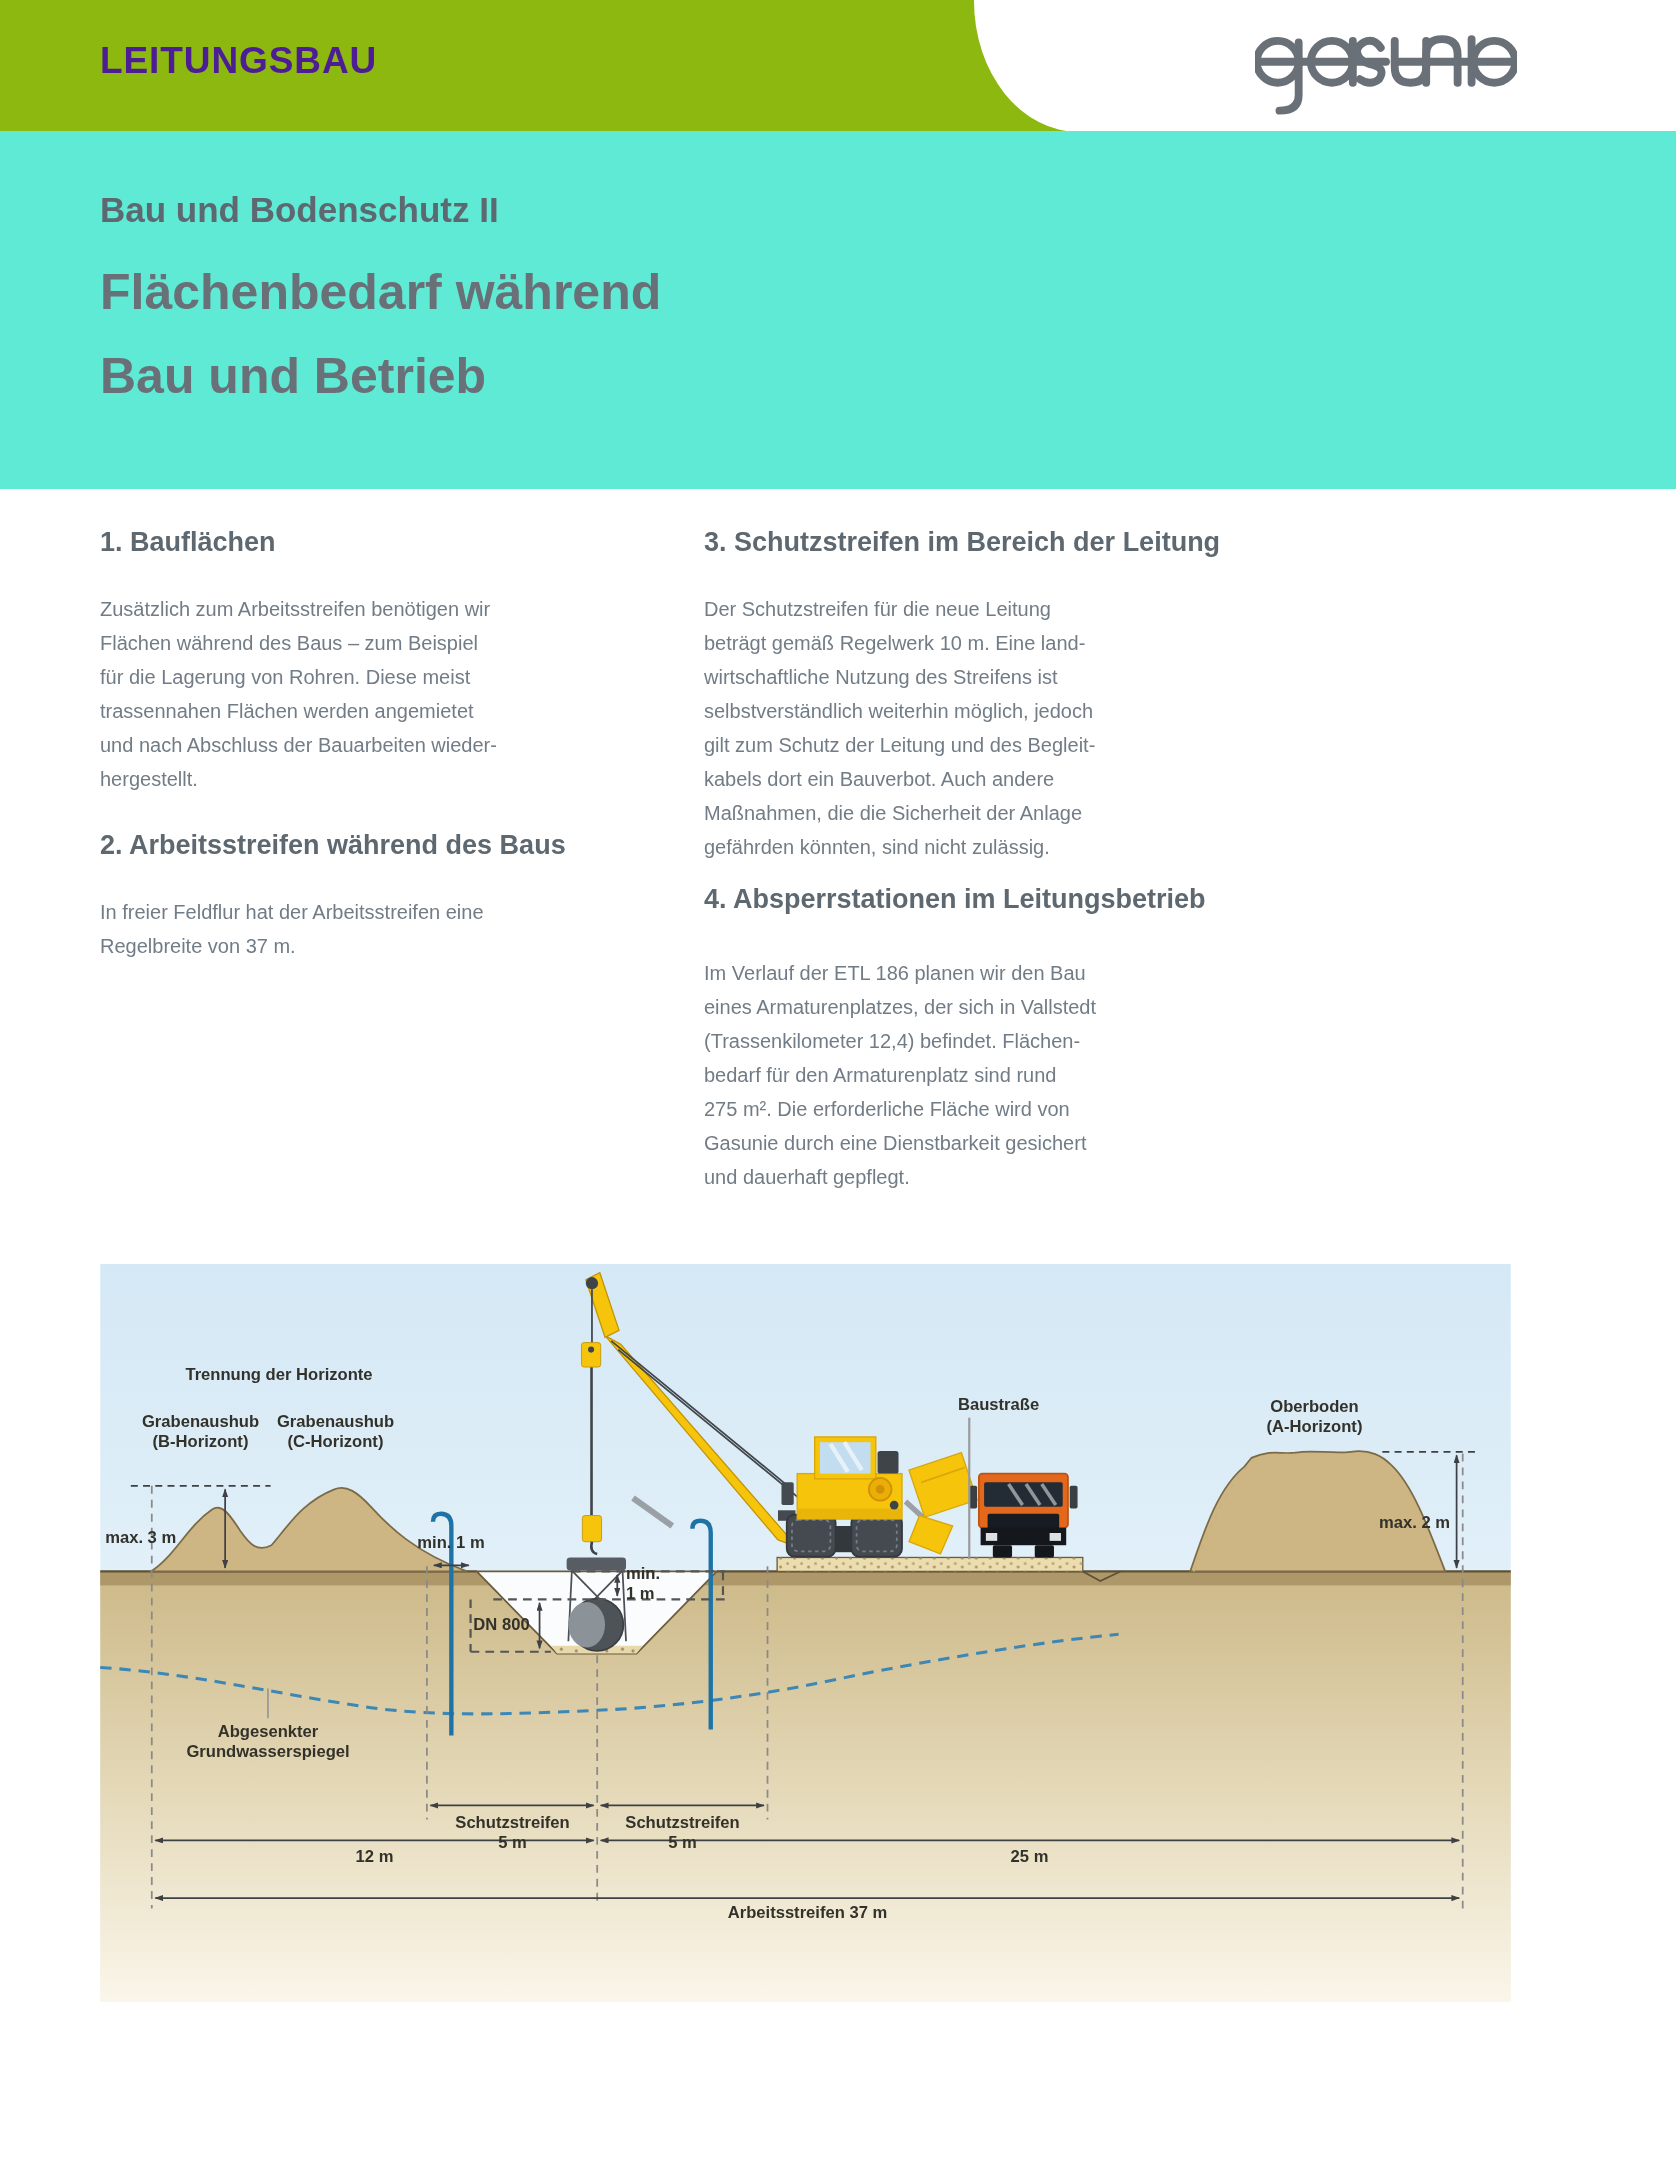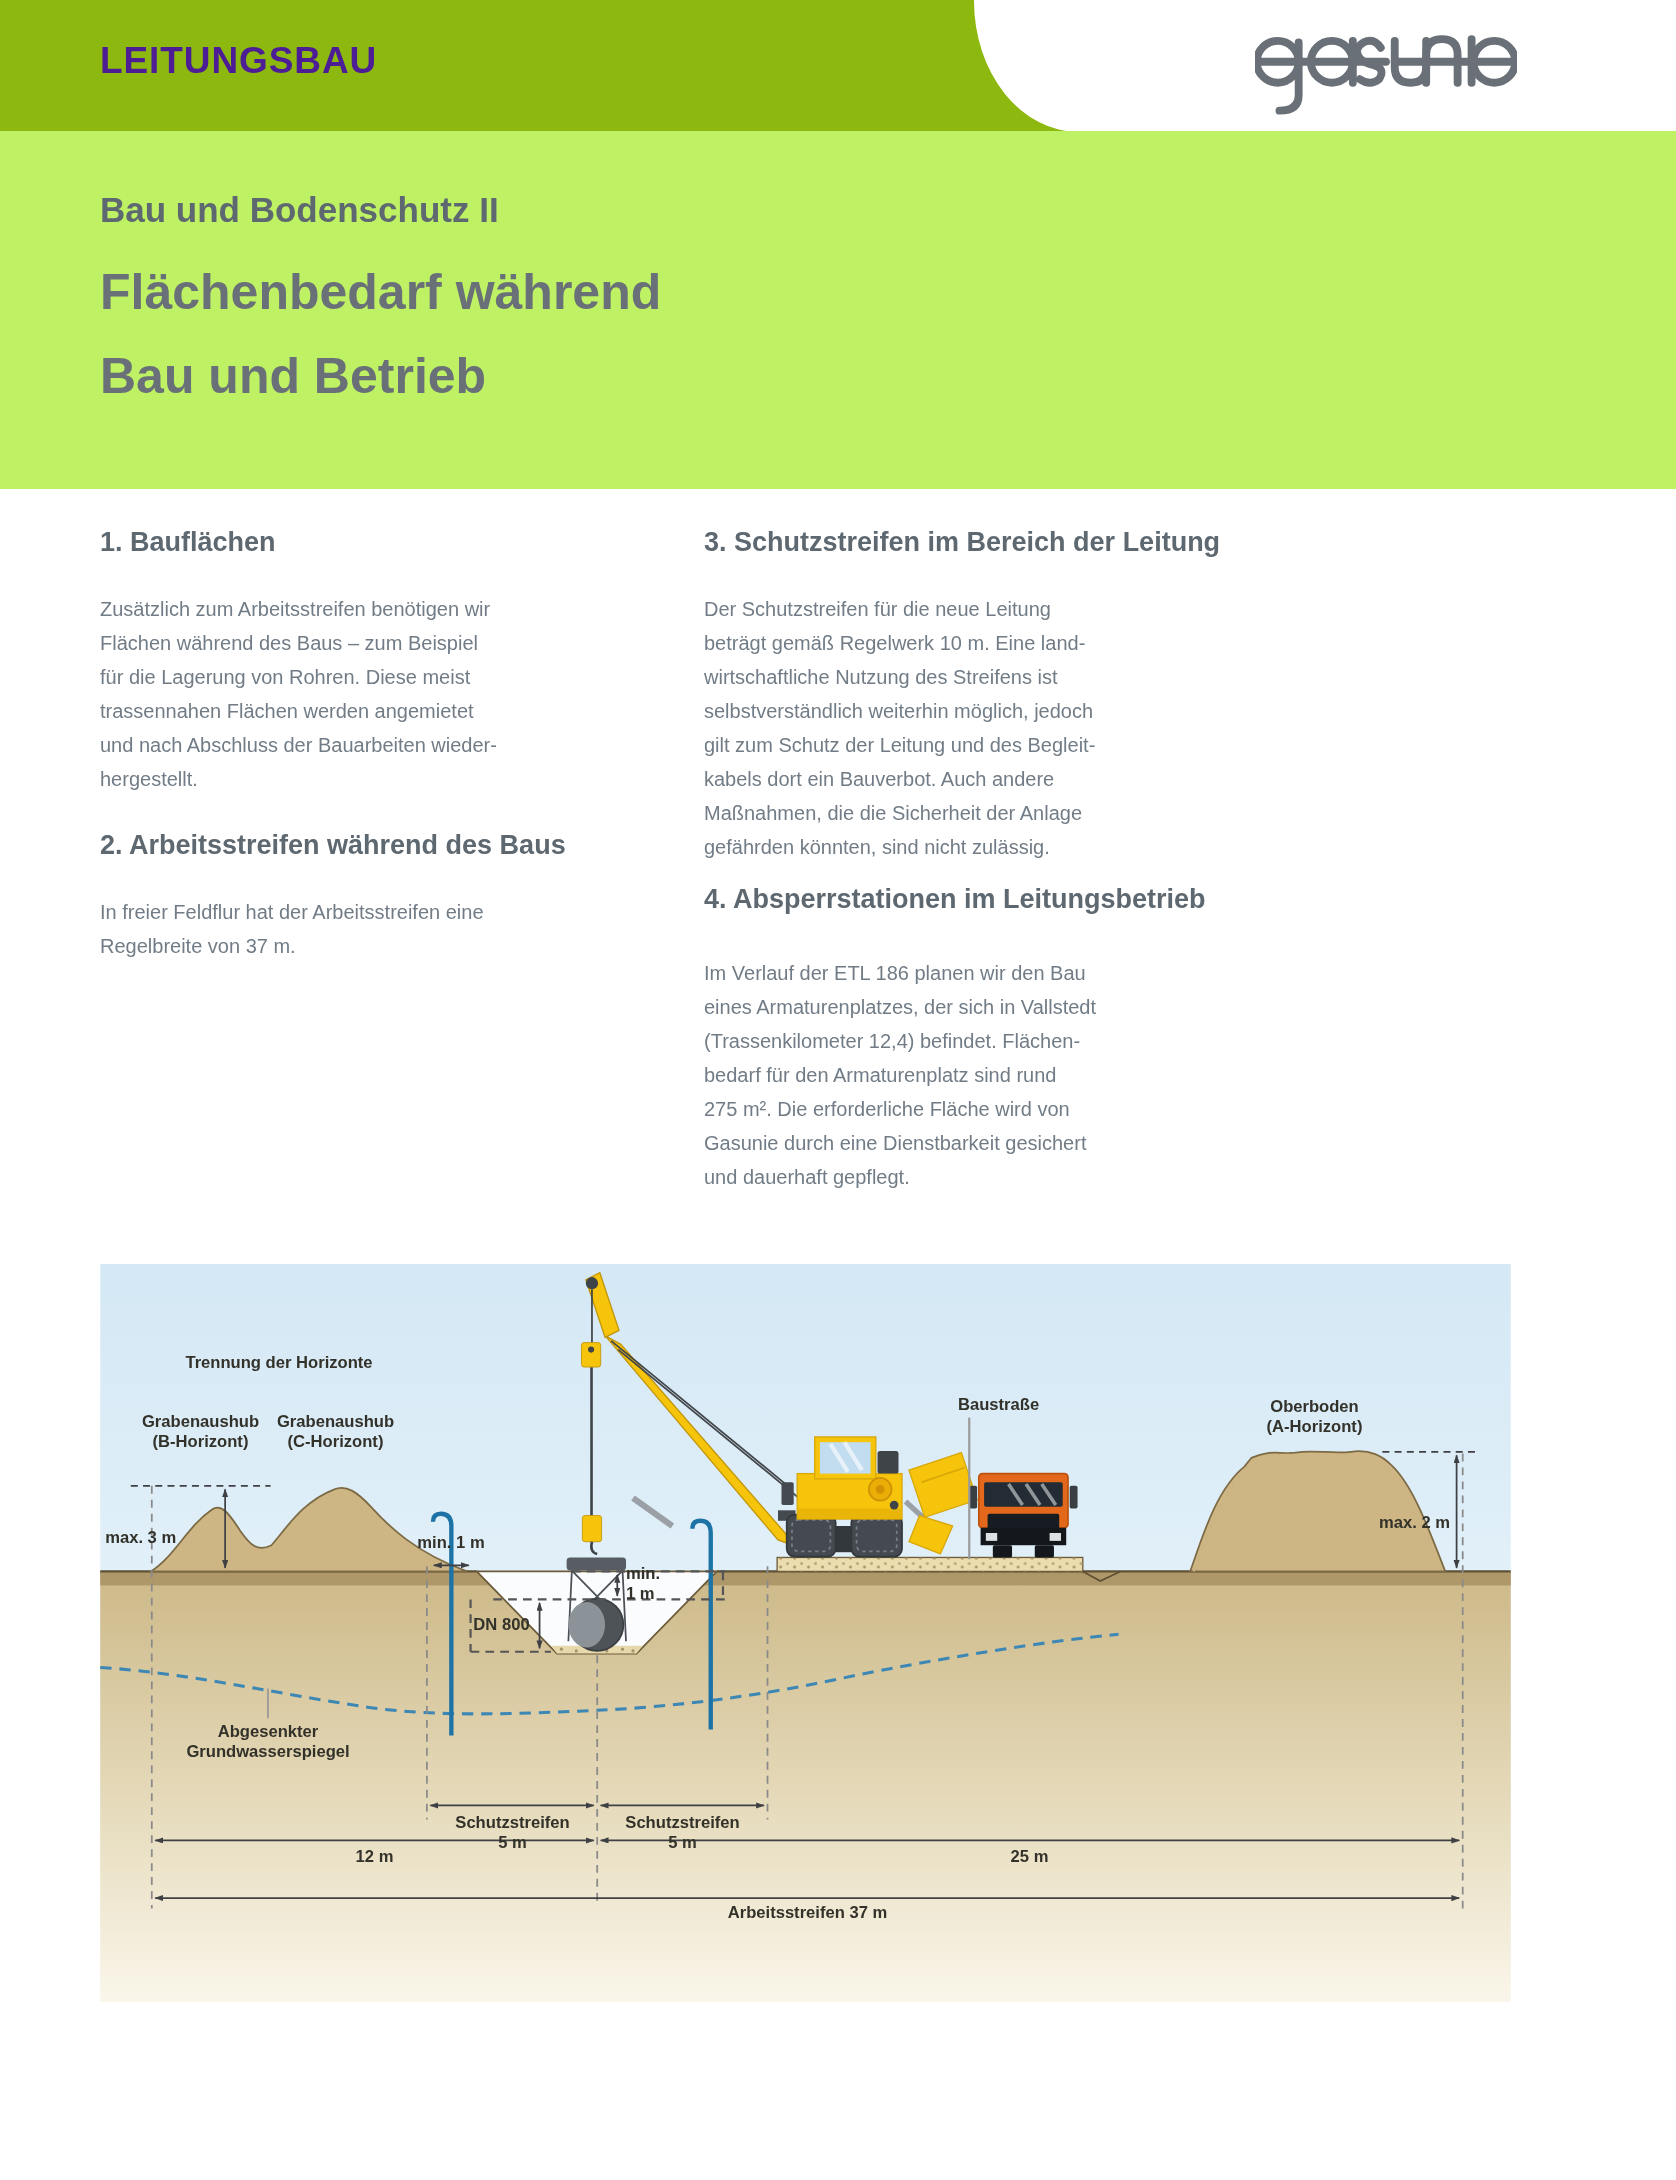--- a/index.html
+++ b/index.html
@@ -6,21 +6,21 @@
   .page{position:relative;width:1677px;height:2180px;background:#ffffff;overflow:hidden;
         font-family:"Liberation Sans",sans-serif;}
   
   .green-bar{position:absolute;left:0;top:0;width:1135px;height:131px;background:#8CB80F;}
   .white-corner{position:absolute;left:974px;top:0;width:703px;height:132px;background:#ffffff;
         border-bottom-left-radius:105px 131px;}
   .brand-cat{position:absolute;left:100px;top:40px;color:#4c1d95;font-size:37px;font-weight:bold;
         letter-spacing:0.9px;}
   .logo-box{position:absolute;left:1255px;top:24.5px;width:262px;height:91px;}
   
-  .hero{position:absolute;left:0;top:131px;width:1677px;height:358px;background:#bef264;}
+  .hero{position:absolute;left:0;top:131px;width:1677px;height:358px;background:#5eead4;}
   .kicker{position:absolute;left:100px;top:59px;font-size:35px;font-weight:bold;color:#5E6870;}
   .big-title{position:absolute;left:100px;top:119px;font-size:50px;line-height:84px;font-weight:bold;
         color:#697077;white-space:pre-line;}
   
   .col{position:absolute;width:576px;}
   .sec-h{position:absolute;margin:0;font-size:27px;font-weight:bold;color:#5E6870;}
   .sec-p{position:absolute;margin:0;font-size:20px;line-height:34px;color:#717C86;white-space:pre-line;}
   
   .diagram{position:absolute;left:100px;top:1264px;width:1411px;height:738px;}
   .diagram svg{position:absolute;left:0;top:0;}
@@ -242,21 +242,21 @@
         <line x1="1468" y1="215" x2="1580" y2="215" stroke-dasharray="8,6"></line>
         <line x1="1553" y1="219" x2="1553" y2="348" marker-start="url(#ar)" marker-end="url(#ar)"></line>
         <line x1="378" y1="620" x2="565" y2="620" marker-start="url(#ar)" marker-end="url(#ar)"></line>
         <line x1="573" y1="620" x2="760" y2="620" marker-start="url(#ar)" marker-end="url(#ar)"></line>
         <line x1="63" y1="660" x2="565" y2="660" marker-start="url(#ar)" marker-end="url(#ar)"></line>
         <line x1="573" y1="660" x2="1556" y2="660" marker-start="url(#ar)" marker-end="url(#ar)"></line>
         <line x1="63" y1="726" x2="1556" y2="726" marker-start="url(#ar)" marker-end="url(#ar)"></line>
       </g>
     </svg>
 
-    <div class="dlabel" style="left:48px;top:89px;width:262px;">Trennung der Horizonte</div>
+    <div class="dlabel" style="left:48px;top:101px;width:262px;">Trennung der Horizonte</div>
     <div class="dlabel" style="left:13px;top:148px;width:175px;">Grabenaushub
 (B-Horizont)</div>
     <div class="dlabel" style="left:148px;top:148px;width:175px;">Grabenaushub
 (C-Horizont)</div>
     <div class="dlabel ta-l" style="left:5.2px;top:264px;width:114px;">max. 3 m</div>
     <div class="dlabel" style="left:290px;top:269px;width:122px;">min. 1 m</div>
     <div class="dlabel ta-l" style="left:858px;top:131px;width:148px;">Baustraße</div>
     <div class="dlabel" style="left:1127px;top:133px;width:175px;">Oberboden
 (A-Horizont)</div>
     <div class="dlabel ta-r" style="left:1223px;top:249px;width:127px;">max. 2 m</div>

